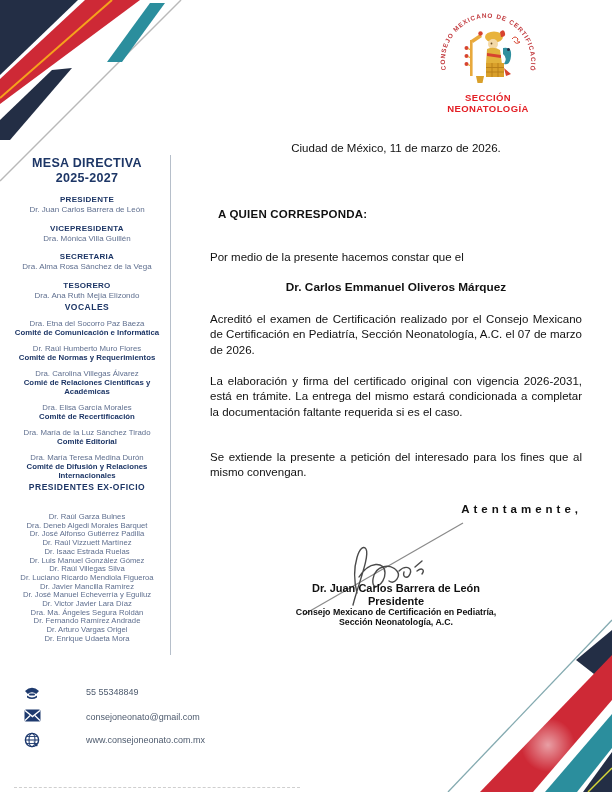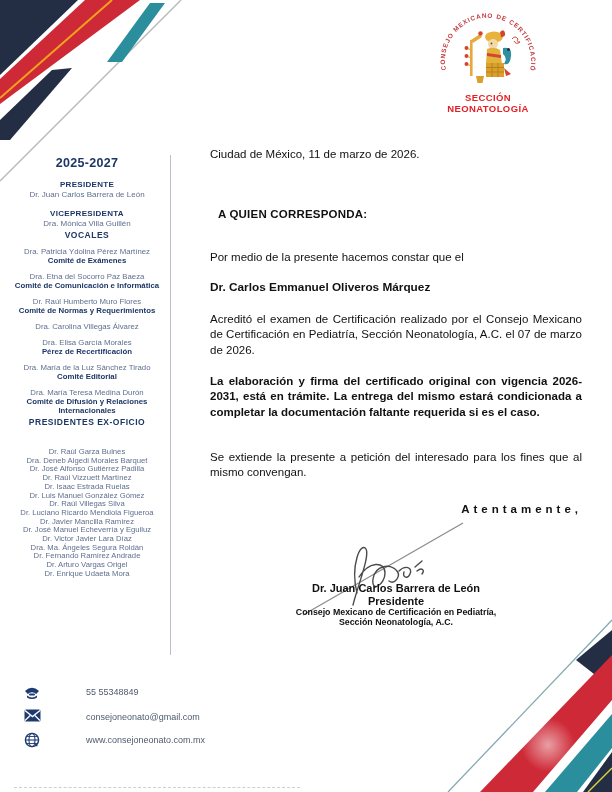--- a/index.html
+++ b/index.html
@@ -25,27 +25,27 @@
   .sb-heading{font-weight:bold;font-size:8.5px;letter-spacing:.5px;color:#1d3666;margin-top:2px;}
   .vocal{margin-top:7px;}
   .vocal .sb-name{font-size:7.8px;line-height:9px;}
   .vocal .sb-committee{font-weight:bold;font-size:7.8px;line-height:9px;color:#1d3666;}
   .exoficio-list{margin-top:21px;}
   .exoficio-list .sb-name{font-size:7.7px;line-height:8.7px;}
   .divider{position:absolute;top:155px;left:170px;width:1px;height:500px;background:#b6bfca;}
 
   
   .letter{position:absolute;left:210px;width:372px;color:#111;}
-  .date{top:142px;text-align:left;font-size:11.5px;margin-top:6px;}
+  .date{top:142px;text-align:center;font-size:11.5px;}
   .salutation{top:208px;left:218px;font-weight:bold;font-size:11.5px;letter-spacing:.2px;}
   .intro{top:251px;font-size:11.5px;}
-  .recipient{top:280px;font-weight:bold;font-size:11.8px;}
+  .recipient{top:280px;text-align:center;font-weight:bold;font-size:11.8px;}
   .para{font-size:11.5px;line-height:15.4px;text-align:justify;}
   .para1{top:312px;}
-  .para2{top:374px;font-weight:bold;}
+  .para2{top:374px;}
   .para3{top:450px;}
   .closing{top:503px;text-align:right;font-weight:bold;font-size:11.5px;letter-spacing:4px;}
   .signature{position:absolute;left:295px;top:515px;}
   .signer{position:absolute;left:246px;top:582px;width:300px;text-align:center;color:#111;}
   .signer-name{font-weight:bold;font-size:11px;line-height:12.5px;}
   .signer-title{font-weight:bold;font-size:11px;line-height:12px;}
   .signer-org{font-weight:bold;font-size:8.8px;line-height:10.5px;}
 
   
   .contact{position:absolute;left:20px;top:684px;width:340px;}
@@ -125,63 +125,69 @@
         </g>
         <path d="M72,62 L79,68 L74,70 Z" fill="#d7432f"></path>
         <path d="M80,33 q3,-4 6,0 q-2,3 2,3 q-4,3 -6,-1" stroke="#d7432f" stroke-width="1" fill="none"></path>
       </g>
     </svg>
     <div class="logo-caption">SECCIÓN</div>
     <div class="logo-caption">NEONATOLOGÍA</div>
   </div>
 
   <div class="sidebar">
+    <div class="sb-title">MESA DIRECTIVA</div>
     <div class="sb-title">2025-2027</div>
 
     <div>
 
         <div class="officer">
           <div class="sb-role">PRESIDENTE</div>
           <div class="sb-name">Dr. Juan Carlos Barrera de León</div>
         </div>
 
         <div class="officer">
           <div class="sb-role">VICEPRESIDENTA</div>
           <div class="sb-name">Dra. Mónica Villa Guillén</div>
         </div>
 
-
+        <div class="officer">
+          <div class="sb-role">SECRETARIA</div>
+          <div class="sb-name">Dra. Alma Rosa Sánchez de la Vega</div>
+        </div>
+
+        <div class="officer">
+          <div class="sb-role">TESORERO</div>
+          <div class="sb-name">Dra. Ana Ruth Mejía Elizondo</div>
+        </div>
       </div>
 
     <div class="sb-heading">VOCALES</div>
 
     <div>
 
-        <div class="vocal">
-          <div class="sb-name">Dra. Patricia Ydolina Pérez Martínez</div>
-          <div class="sb-committee">Comité de Exámenes</div>
-        </div>
 
         <div class="vocal">
           <div class="sb-name">Dra. Etna del Socorro Paz Baeza</div>
           <div class="sb-committee">Comité de Comunicación e Informática</div>
         </div>
 
         <div class="vocal">
           <div class="sb-name">Dr. Raúl Humberto Muro Flores</div>
           <div class="sb-committee">Comité de Normas y Requerimientos</div>
         </div>
 
         <div class="vocal">
           <div class="sb-name">Dra. Carolina Villegas Álvarez</div>
+          <div class="sb-committee">Comié de Relaciones Científicas y Académicas</div>
         </div>
 
         <div class="vocal">
           <div class="sb-name">Dra. Elisa García Morales</div>
-          <div class="sb-committee">Pérez de Recertificación</div>
+          <div class="sb-committee">Comité de Recertificación</div>
         </div>
 
         <div class="vocal">
           <div class="sb-name">Dra. María de la Luz Sánchez Tirado</div>
           <div class="sb-committee">Comité Editorial</div>
         </div>
 
         <div class="vocal">
           <div class="sb-name">Dra. María Teresa Medina Durón</div>
           <div class="sb-committee">Comité de Difusión y Relaciones Internacionales</div>

